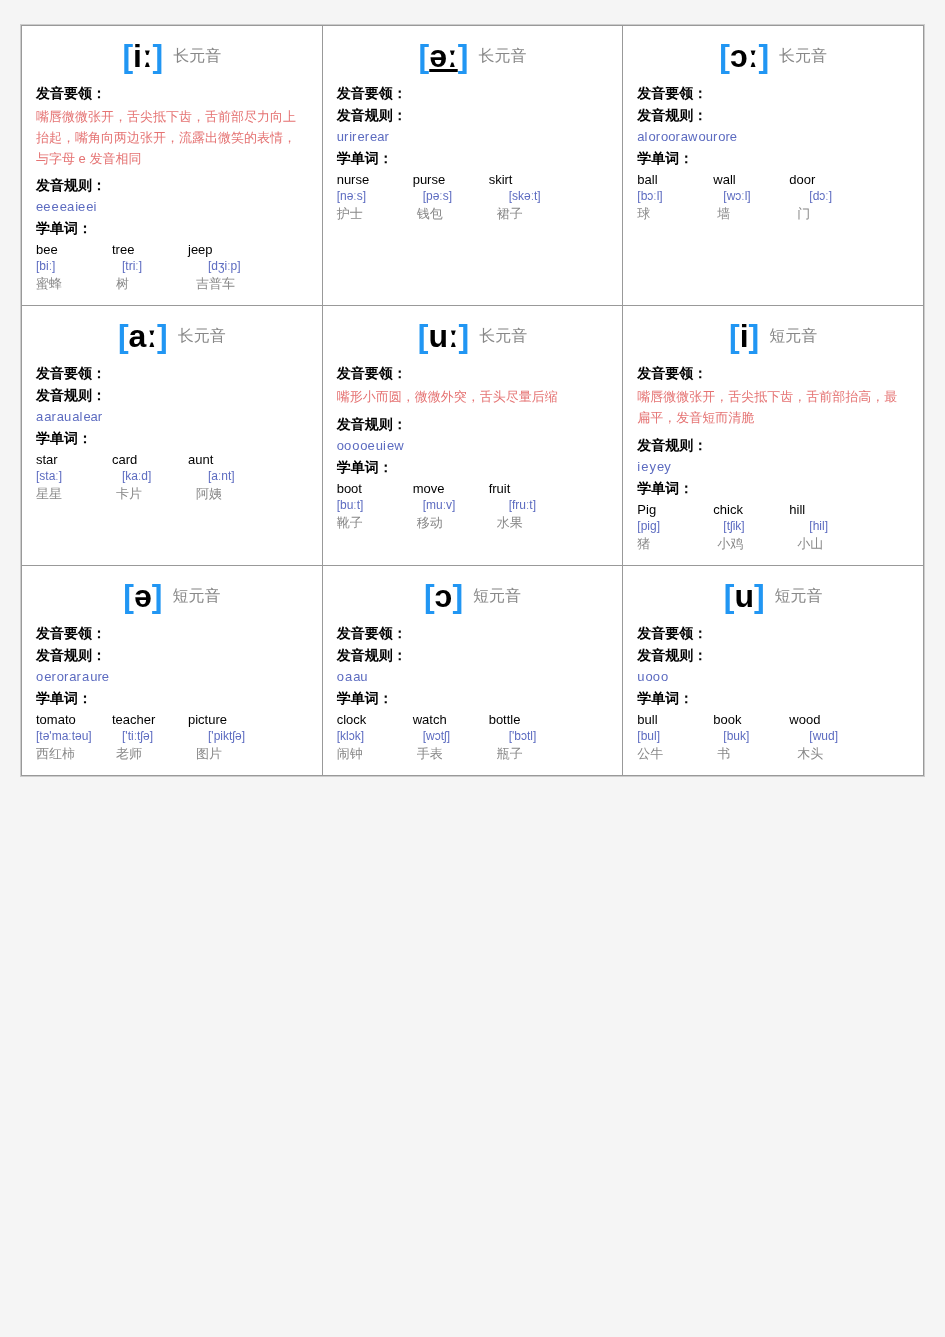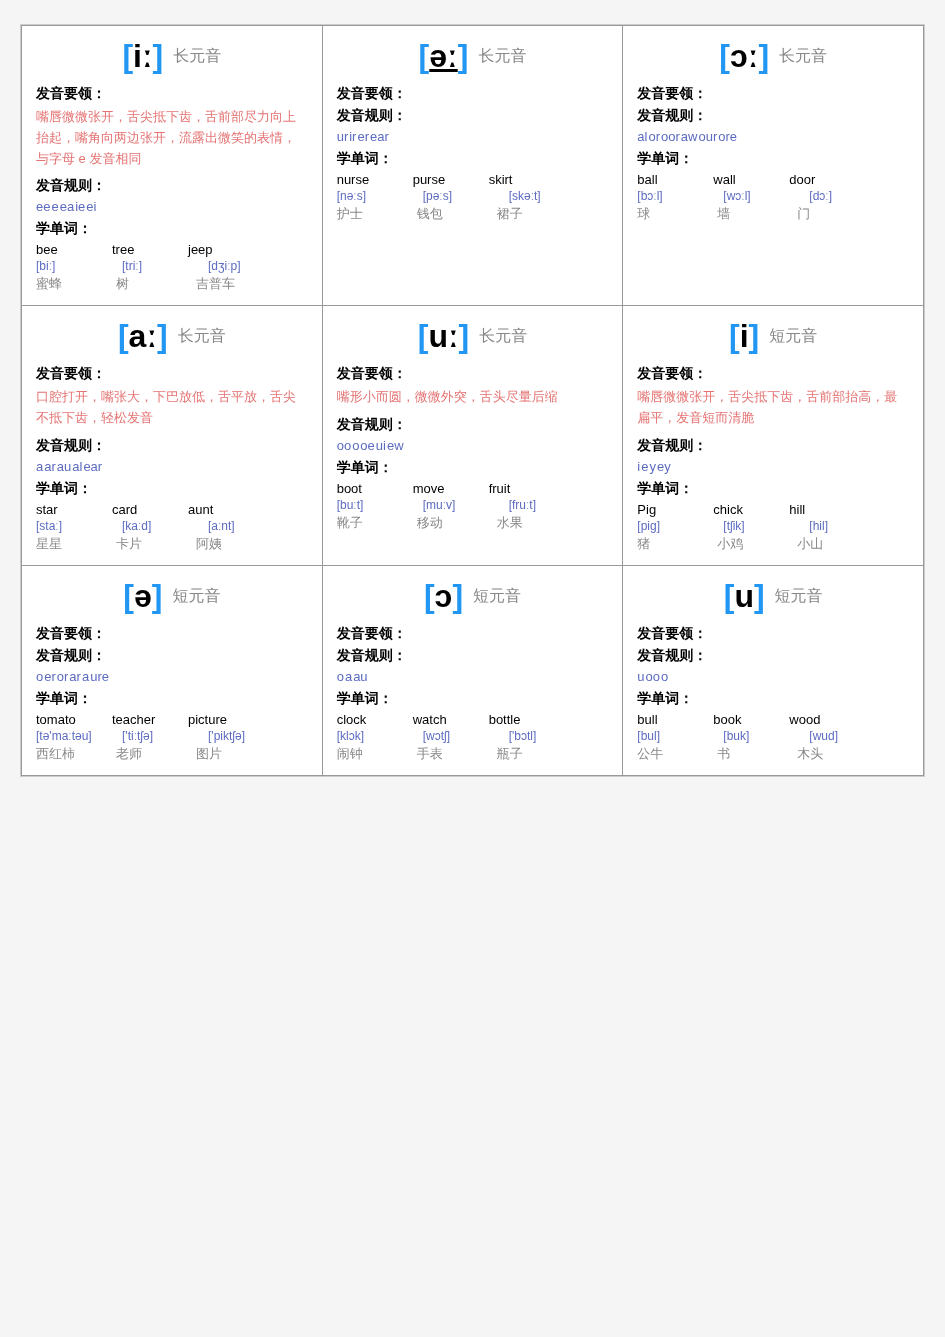--- a/index.html
+++ b/index.html
@@ -185,21 +185,20 @@
           <span>墙</span>
           <span>门</span>
         </div>
       </div>
       <div class="cell">
         <div class="cell-header">
           <span class="phoneme"><span style="color:#2196F3;">[</span><span style="color:#000;">aː</span><span style="color:#2196F3;">]</span></span>
           <span class="sound-type">长元音</span>
         </div>
         <div class="section-title">发音要领：</div>
-        <div class="description">口腔打开，嘴张大，下巴放低，舌平放，舌尖不抵下齿，轻松发音</div>
         <div class="section-title">发音规则：</div>
         <div class="rules-row">
           <span>a</span>
           <span>ar</span>
           <span>au</span>
           <span>al</span>
           <span>ear</span>
         </div>
         <div class="section-title">学单词：</div>
         <div class="words-row">

